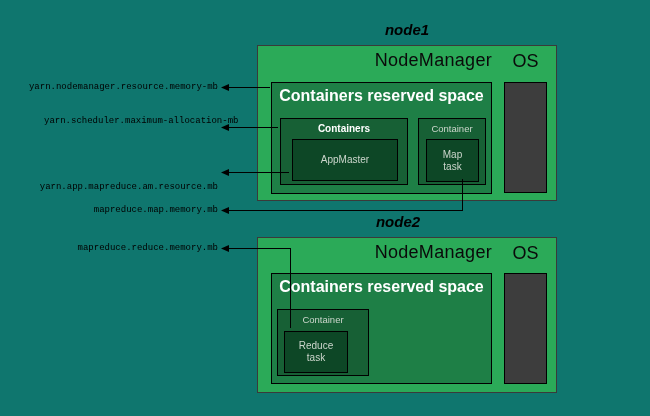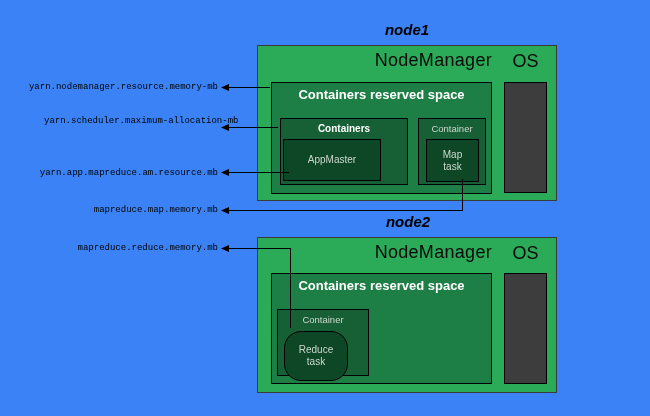--- a/index.html
+++ b/index.html
@@ -1,20 +1,20 @@
 <!DOCTYPE html>
 <html><head>
 <meta charset="utf-8">
 <style>
   html,body{margin:0;padding:0;background:#ffffff;}
   *{box-sizing:border-box;}
   .canvas{
     position:relative;
     width:650px;height:416px;
-    background:#3b82f6;
+    background:#0f766e;
     font-family:"Liberation Sans", sans-serif;
     overflow:hidden;
   }
   .node-title{
     position:absolute;
     width:300px;
     text-align:center;
     font-size:15px;
     font-style:italic;
     font-weight:700;
@@ -44,21 +44,21 @@
   .reserved-box{
     position:absolute;
     left:13px;width:221px;
     background:#1e7f46;
     border:1px solid #000;
   }
   .reserved-label{
     position:absolute;
     left:0;top:4px;width:100%;
     text-align:center;
-    font-size:13px;
+    font-size:16px;
     font-weight:700;
     color:#ffffff;
   }
   .container-box{
     position:absolute;
     background:#176035;
     border:1px solid #000;
     height:67px;
   }
   .container-label{
@@ -117,55 +117,55 @@
 
   <div class="node-box" style="left:257px;top:45px;">
     <div class="nm-label">NodeManager</div>
     <div class="os-label">OS</div>
 
     <div class="reserved-box" style="top:36px;height:112px;">
       <div class="reserved-label">Containers reserved space</div>
 
       <div class="container-box" style="left:8px;top:35px;width:128px;">
         <div class="container-label bold">Containers</div>
-        <div class="task-box" style="left:2px;top:20px;width:98px;height:42px;">AppMaster</div>
+        <div class="task-box" style="left:11px;top:20px;width:106px;height:42px;">AppMaster</div>
       </div>
 
       <div class="container-box" style="left:146px;top:35px;width:68px;">
         <div class="container-label">Container</div>
         <div class="task-box" style="left:7px;top:20px;width:53px;height:43px;">Map
 task</div>
       </div>
     </div>
 
     <div class="os-rect" style="top:36px;height:111px;"></div>
   </div>
 
-  <div class="node-title" style="left:258px;top:213px;">node2</div>
+  <div class="node-title" style="left:248px;top:213px;">node2</div>
 
   <div class="node-box" style="left:257px;top:237px;">
     <div class="nm-label">NodeManager</div>
     <div class="os-label">OS</div>
 
     <div class="reserved-box" style="top:35px;height:111px;">
       <div class="reserved-label">Containers reserved space</div>
 
       <div class="container-box" style="left:5px;top:35px;width:92px;">
         <div class="container-label">Container</div>
-        <div class="task-box" style="left:6px;top:21px;width:64px;height:50px;border-radius:17px;">Reduce
+        <div class="task-box" style="left:6px;top:21px;width:64px;height:42px;">Reduce
 task</div>
       </div>
     </div>
 
     <div class="os-rect" style="top:35px;height:111px;"></div>
   </div>
 
   <div class="cfg-label" style="top:82px;">yarn.nodemanager.resource.memory-mb</div>
   <div class="cfg-label" style="top:116px;padding-left:44px;">yarn.scheduler.maximum-allocation-mb</div>
-  <div class="cfg-label" style="top:168px;">yarn.app.mapreduce.am.resource.mb</div>
+  <div class="cfg-label" style="top:182px;">yarn.app.mapreduce.am.resource.mb</div>
   <div class="cfg-label" style="top:205px;">mapreduce.map.memory.mb</div>
   <div class="cfg-label" style="top:243px;">mapreduce.reduce.memory.mb</div>
 
   <svg class="overlay" width="650" height="416" viewBox="0 0 650 416">
     <g stroke="#000" stroke-width="1" fill="none" shape-rendering="crispEdges">
       <line x1="228" y1="87.5" x2="270" y2="87.5"></line>
       <line x1="228" y1="127.5" x2="278" y2="127.5"></line>
       <line x1="228" y1="172.5" x2="289" y2="172.5"></line>
       <polyline points="228,210.5 462.5,210.5 462.5,179"></polyline>
       <polyline points="228,248.5 290.5,248.5 290.5,328"></polyline>

